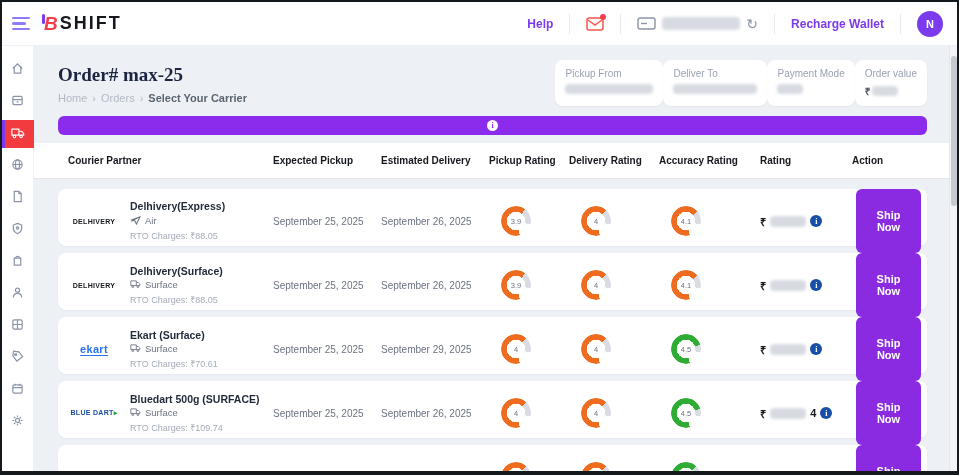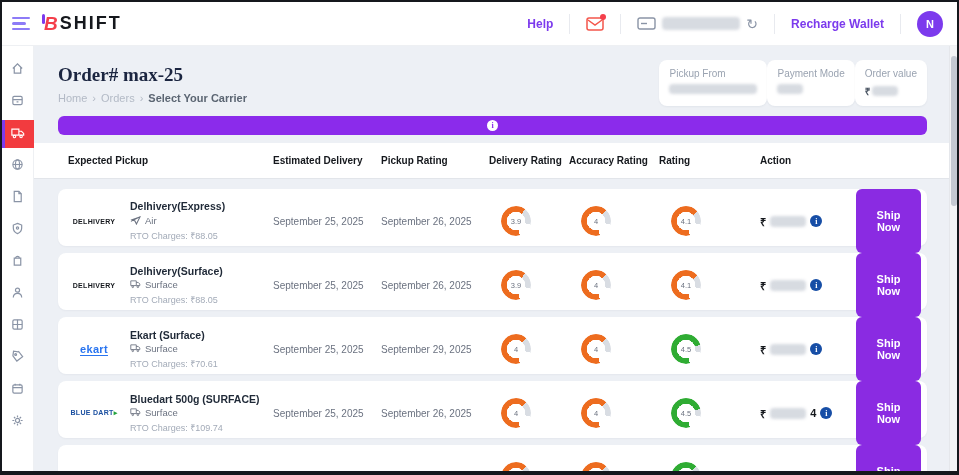--- a/index.html
+++ b/index.html
@@ -220,40 +220,47 @@
           </div>
         </div>
         <div class="info-cards">
           <div class="info-card">
             <div class="info-label">Pickup From</div>
             <div class="info-val">
                 <span class="redact card-redact" style="width:88px"></span>
               </div>
           </div>
           <div class="info-card">
+            <div class="info-label">Deliver To</div>
+            <div class="info-val">
+                <span class="redact card-redact" style="width:84px"></span>
+              </div>
+          </div>
+          <div class="info-card">
             <div class="info-label">Payment Mode</div>
             <div class="info-val">
                 <span class="redact card-redact" style="width:26px"></span>
               </div>
           </div>
           <div class="info-card">
             <div class="info-label">Order value</div>
             <div class="info-val">
                 <span>₹</span>
                 <span class="redact card-redact" style="width:26px"></span>
               </div>
           </div>
         </div>
       </div>
 
       <div class="banner">
         <span class="banner-i">i</span>
       </div>
 
       <div class="thead grid-cols">
+        <div class="th">Courier Partner</div>
         <div class="th">Expected Pickup</div>
         <div class="th">Estimated Delivery</div>
         <div class="th">Pickup Rating</div>
         <div class="th">Delivery Rating</div>
         <div class="th">Accuracy Rating</div>
         <div class="th">Rating</div>
         <div class="th">Action</div>
       </div>
 
       <div class="rows">

